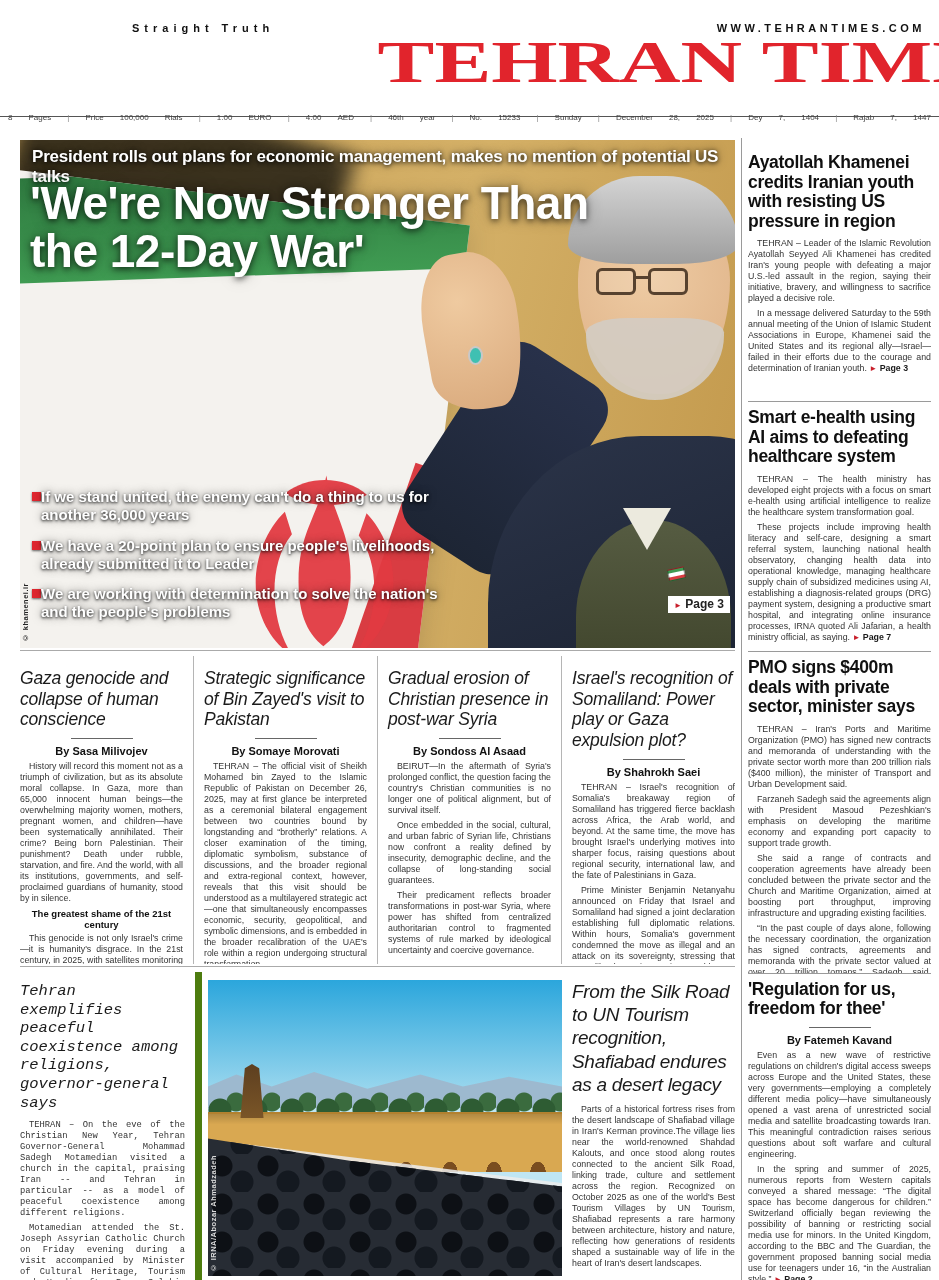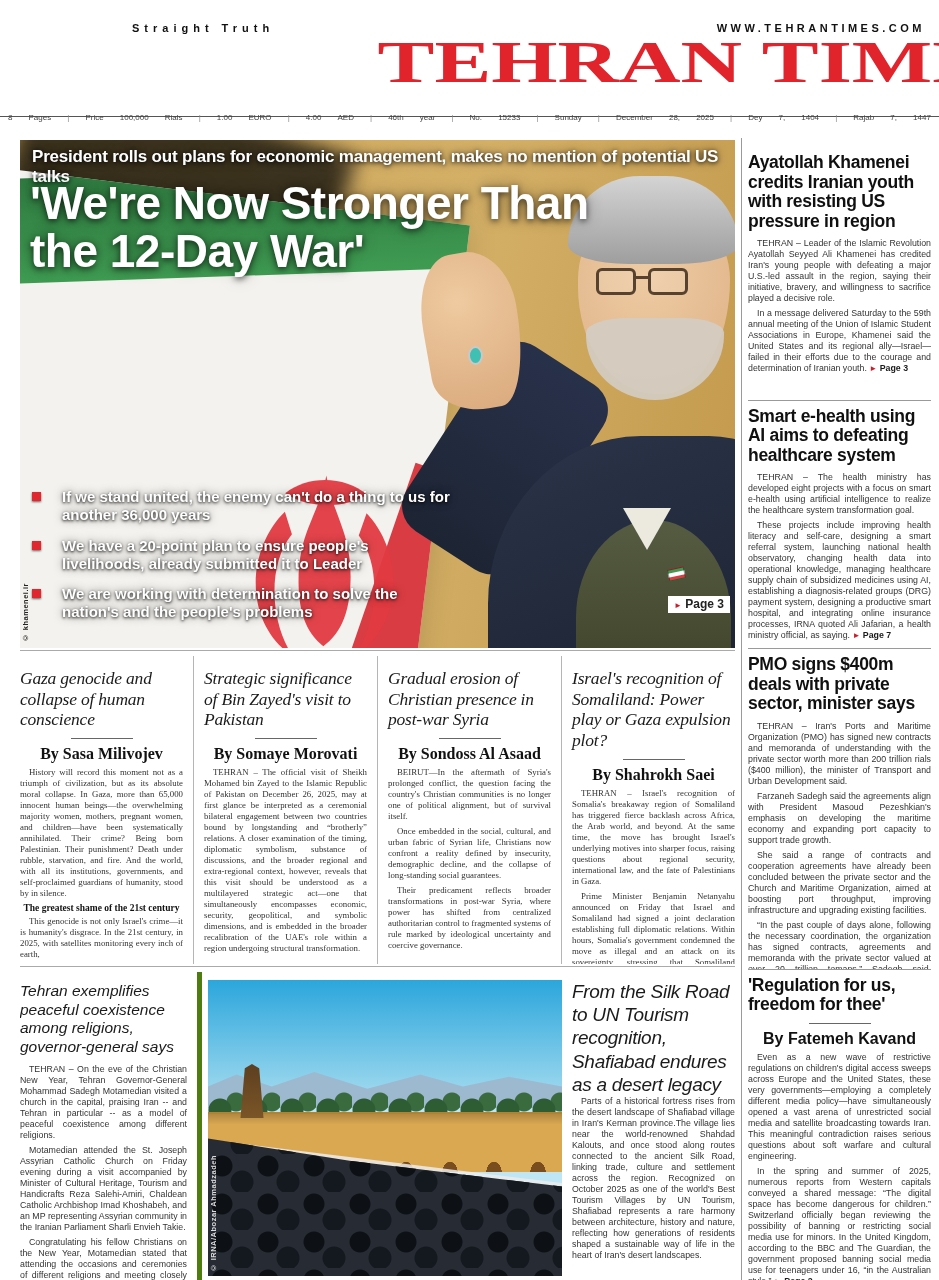--- a/index.html
+++ b/index.html
@@ -24,21 +24,21 @@
   .lead { position:absolute; left:20px; top:6px; width:715px; height:508px; overflow:hidden; background:linear-gradient(105deg,#c9a257 0%,#d4b067 55%,#c2984b 100%); }
   .dark-blur { position:absolute; left:-30px; top:-40px; width:330px; height:290px; background:#17150f; transform:rotate(18deg); filter:blur(10px); opacity:.8; }
   .flag { position:absolute; left:-50px; top:55px; width:470px; height:520px; background:#f4f2ee; transform:rotate(7deg); overflow:hidden; box-shadow:0 0 30px rgba(0,0,0,.15); }
   .flag-green { position:absolute; left:-30px; top:-28px; width:560px; height:105px; background:linear-gradient(#2f7a40,#3f9b52); transform:rotate(-9deg); }
   .flag-red-edge { position:absolute; left:400px; top:250px; width:120px; height:420px; background:#d93c42; transform:rotate(12deg); }
   .flag-emblem { position:absolute; left:255px; top:250px; width:230px; height:260px; transform:rotate(-6deg); opacity:.95; }
   .flag-emblem path { fill:#e23a42; }
   .kicker { position:absolute; left:12px; top:7px; right:12px; color:#fff; font-weight:bold; font-size:17px; letter-spacing:-.2px; text-shadow:0 1px 4px rgba(0,0,0,.85),0 0 10px rgba(0,0,0,.5); }
   .lead-headline { position:absolute; left:10px; top:40px; width:620px; color:#fff; font-weight:bold; font-size:46px; line-height:1.04; letter-spacing:-.5px; text-shadow:0 2px 6px rgba(0,0,0,.65),0 0 16px rgba(0,0,0,.35); }
   .bullets { position:absolute; left:12px; top:348px; width:420px; }
-  .bullet { display:flex; gap:21px; margin-bottom:12px; color:#fff; font-weight:bold; font-size:15px; line-height:1.22; text-shadow:0 1px 3px rgba(0,0,0,.9),0 0 8px rgba(0,0,0,.5); }
+  .bullet { display:flex; gap:0; margin-bottom:12px; color:#fff; font-weight:bold; font-size:15px; line-height:1.22; text-shadow:0 1px 3px rgba(0,0,0,.9),0 0 8px rgba(0,0,0,.5); }
   .sq { flex:0 0 auto; width:9px; height:9px; margin-top:4px; background:#e0272f; box-shadow:0 1px 2px rgba(0,0,0,.6); }
   .lead-pageref { position:absolute; right:5px; top:456px; background:#fff; padding:1px 6px 2px; font-size:12px; font-weight:bold; color:#222; }
   .credit-v { position:absolute; left:1px; bottom:6px; writing-mode:vertical-rl; transform:rotate(180deg); font-size:7.5px; color:#222; letter-spacing:.5px; font-weight:bold; }
 
   
   .pres-torso { position:absolute; left:468px; top:296px; width:340px; height:240px; background:linear-gradient(160deg,#2b3449,#1b2231); border-radius:45% 35% 0 0 / 70% 55% 0 0; }
   .pres-sweater { position:absolute; left:556px; top:380px; width:155px; height:130px; background:linear-gradient(#565c42,#43482f); border-radius:50% 50% 0 0 / 75% 75% 0 0; }
   .pres-shirt { position:absolute; left:602px; top:368px; width:50px; height:42px; background:#eceade; clip-path:polygon(50% 100%,2% 0,98% 0); }
   .pres-head { position:absolute; left:558px; top:62px; width:152px; height:192px; background:radial-gradient(circle at 45% 38%,#eecba3,#dcae83); border-radius:48% 52% 46% 54% / 42% 42% 62% 58%; }
   .pres-hair { position:absolute; left:548px; top:36px; width:170px; height:88px; background:linear-gradient(#d4d4d4,#9e9e9e); border-radius:50% 50% 42% 42% / 92% 92% 26% 26%; }
@@ -49,35 +49,35 @@
   .pres-arm { position:absolute; left:420px; top:208px; width:130px; height:220px; background:linear-gradient(#28314a,#1d2534); transform:rotate(33deg); border-radius:30px; }
   .pres-hand { position:absolute; left:404px; top:112px; width:96px; height:158px; background:radial-gradient(circle at 40% 30%,#efcaa0,#d9a97c); border-radius:46% 54% 38% 62% / 52% 44% 72% 28%; transform:rotate(-10deg); }
   .pres-ring { position:absolute; left:448px; top:206px; width:15px; height:19px; background:#3fc0b2; border:2px solid #c8c8c8; border-radius:50%; }
   .pres-pin { position:absolute; left:648px; top:428px; width:17px; height:12px; transform:rotate(-12deg); background:linear-gradient(#3f9b52 33%,#fff 33% 66%,#d93c42 66%); border:1px solid rgba(0,0,0,.4); }
 
   
   .p { font-size:8.8px; line-height:11px; text-align:justify; color:#333; text-indent:9px; margin-bottom:4px; }
   .pref { white-space:nowrap; font-weight:bold; color:#1a1a1a; }
   .arrow { color:#c81f2b; font-size:8px; }
   .rule-sm { width:62px; border-top:1px solid #666; margin:8px auto 6px; }
-  .byline { text-align:center; font-weight:bold; font-size:16px; color:#111; margin-bottom:4px; }
+  .byline { text-align:center; font-weight:bold; font-size:11px; color:#111; margin-bottom:4px; }
 
   
   .mid-row { position:absolute; left:20px; top:522px; width:715px; height:308px; display:flex; }
-  .mid-col { flex:1 1 0; padding:12px 10px 0; overflow:hidden;font-family:Liberation Serif, serif; }
+  .mid-col { flex:1 1 0; padding:12px 10px 0; overflow:hidden; }
   .mid-col + .mid-col { border-left:1px solid #b5b5b5; }
   .mid-title { font-style:italic; font-size:17.5px; line-height:1.18; color:#1b1b1b; letter-spacing:-.2px; }
   .subhead { font-weight:bold; font-size:9.5px; text-align:center; margin:3px 0; color:#111; }
 
   
   .bottom-row { position:absolute; left:20px; top:838px; width:715px; height:308px; }
-  .church { position:absolute; left:0; top:0; width:182px; height:100%; padding:10px 10px 0 0; border-right:5px solid #4d7c0f; overflow:hidden; }
+  .church { position:absolute; left:0; top:0; width:182px; height:100%; padding:10px 10px 0 0; border-right:7px solid #4d7c0f; overflow:hidden;font-family:Liberation Mono, monospace; }
   .church-title { font-style:italic; font-size:15.5px; line-height:1.2; color:#1b1b1b; margin-bottom:8px; }
   .silk { position:absolute; left:552px; top:0; width:163px; height:100%; padding-top:8px; overflow:hidden; }
-  .silk-title { font-style:italic; font-size:19px; line-height:1.22; color:#1b1b1b; margin-bottom:0; letter-spacing:-.3px; }
+  .silk-title { font-style:italic; font-size:19px; line-height:1.22; color:#1b1b1b; margin-bottom:8px; letter-spacing:-.3px; }
 
   
   .bphoto { position:absolute; left:188px; top:8px; width:354px; height:296px; overflow:hidden; background:#bfe6f4; }
   .b-sky { position:absolute; left:0; top:0; width:100%; height:125px; background:linear-gradient(#2ba6dc,#a8ddf0); }
   .b-mtn { position:absolute; left:0; top:80px; width:100%; height:48px; background:#9db9cf; clip-path:polygon(0 55%,8% 30%,18% 55%,30% 25%,45% 60%,60% 30%,72% 55%,85% 35%,100% 55%,100% 100%,0 100%); }
   .b-trees { position:absolute; left:0; top:112px; width:100%; height:32px; background:radial-gradient(circle at 12px 18px,#2e5c33 11px,transparent 12px),radial-gradient(circle at 28px 10px,#3a6b3e 9px,transparent 10px); background-size:36px 32px; background-color:transparent; }
   .b-bldg { position:absolute; left:0; top:132px; width:100%; height:60px; background-color:#d9a851; background-image:radial-gradient(ellipse 13px 20px at 22px 100%,#7a4d1f 60%,transparent 62%),linear-gradient(rgba(0,0,0,.18),rgba(0,0,0,0) 18%); background-size:44px 60px,100% 100%; background-repeat:repeat-x,no-repeat; border-top:2px solid #b3812f; }
   .b-tower { position:absolute; left:26px; top:84px; width:36px; height:54px; background:linear-gradient(#5d3f20,#7a5527); clip-path:polygon(18% 100%,30% 8%,50% 0,70% 8%,82% 100%); }
   .b-rock { position:absolute; left:0; bottom:0; width:100%; height:160px; background-color:#272c34; background-image:radial-gradient(circle at 14px 12px,#0d1015 10px,transparent 11px),radial-gradient(circle at 34px 28px,#141920 11px,transparent 12px); background-size:46px 38px; clip-path:polygon(0 14%,40% 28%,100% 44%,100% 100%,0 100%); }
   .b-snow { position:absolute; left:-8px; top:182px; width:380px; height:5px; background:#ececec; transform:rotate(7deg); opacity:.85; border-radius:3px; }

